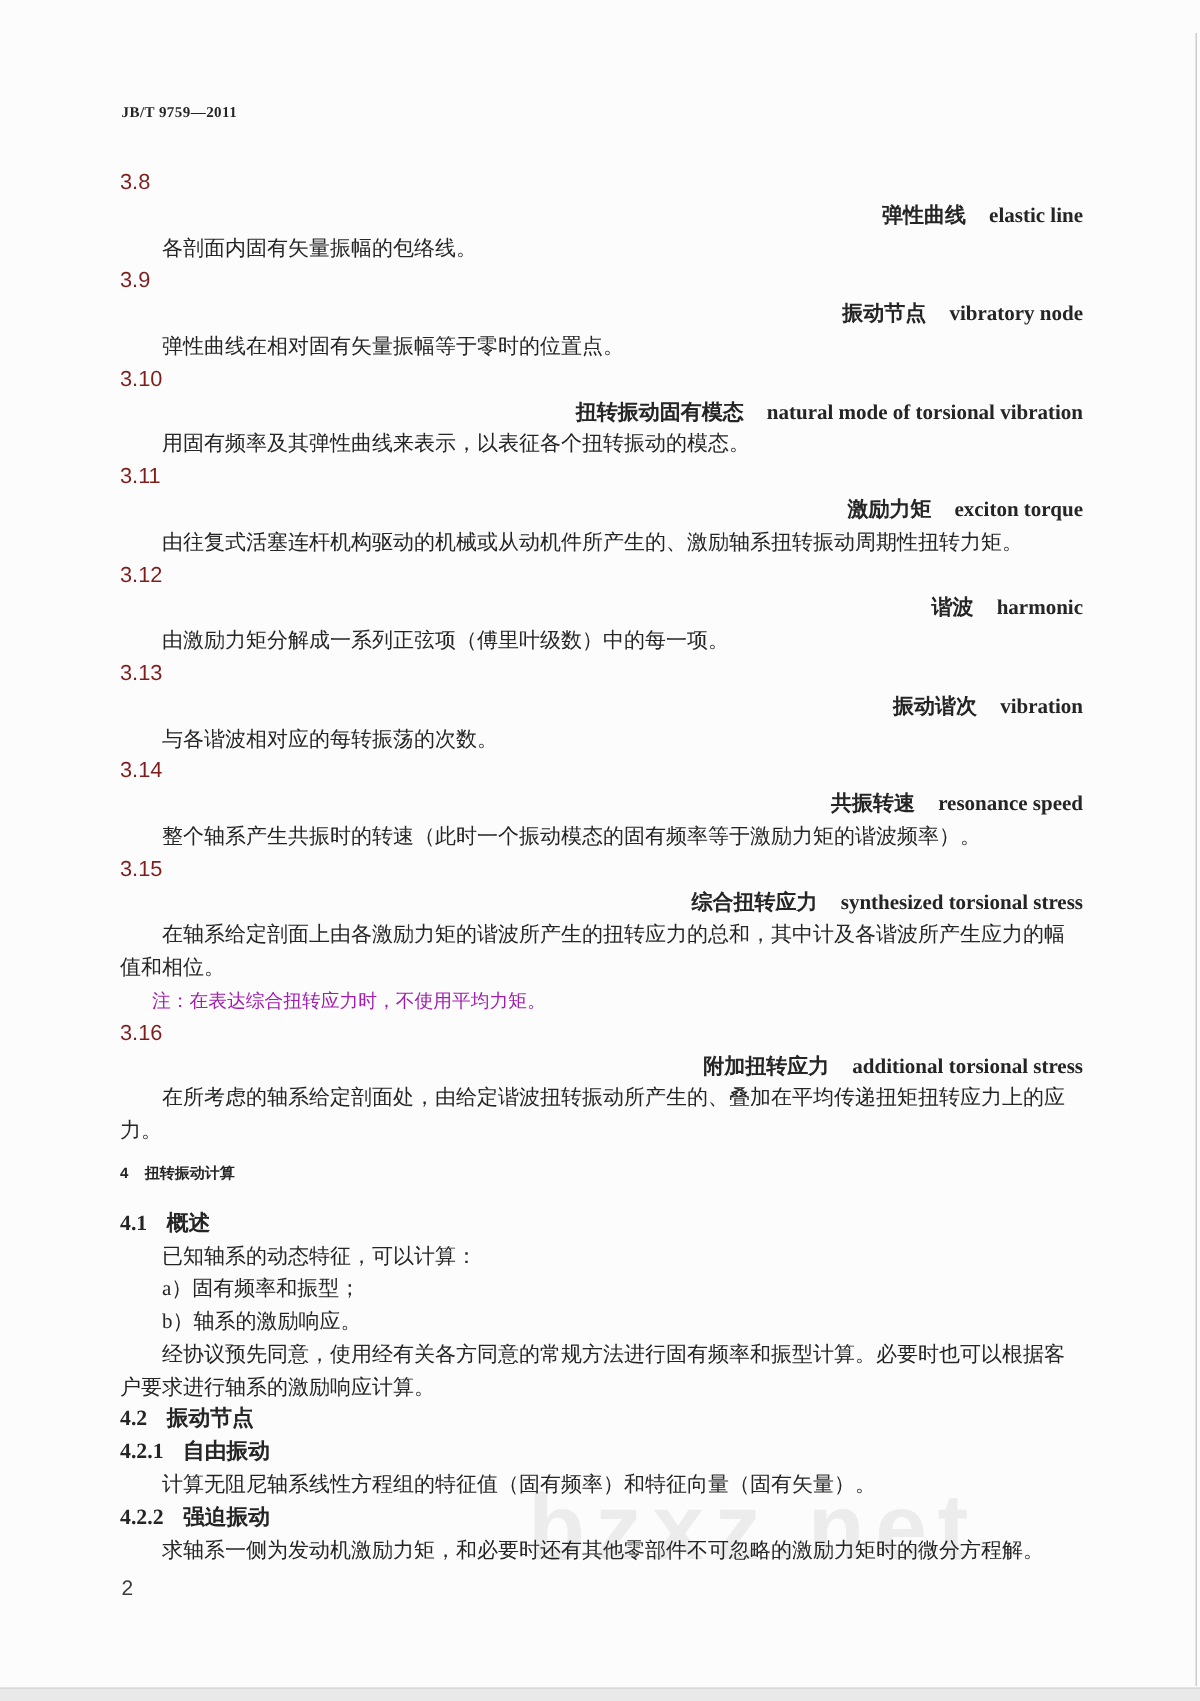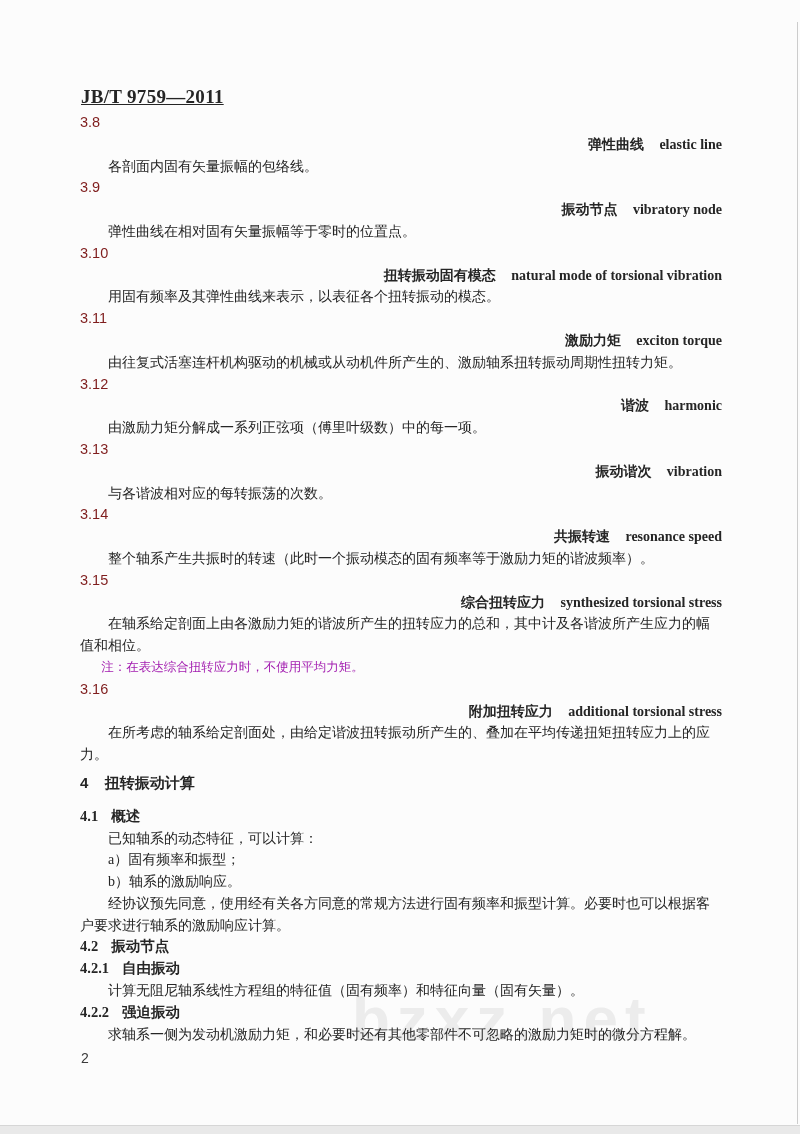--- a/index.html
+++ b/index.html
@@ -17,26 +17,25 @@
     font-family:"Liberation Sans","DejaVu Sans",sans-serif;
     font-weight:800;
     font-size:62px;
     letter-spacing:7px;
     color:#ececec;
     z-index:0;
     user-select:none;
   }
   .std-header{
     position:absolute;
-    left:81px;top:86px;
-    font-size:19px;
+    left:81px;top:70px;
+    font-size:10px;
     font-weight:bold;
     letter-spacing:.3px;
     z-index:1;
-    text-decoration:underline;
   }
   .content{
     position:absolute;
     left:80px;top:112px;
     width:642px;
     font-size:14px;
     line-height:21.8px;
     z-index:1;
   }
   .clause-no{
@@ -57,21 +56,21 @@
   .def-line.first{text-indent:2em;}
   .note-line{
     font-size:12.5px;
     padding-left:1.7em;
     color:#a21caf;
   }
   .h4row{
     margin-top:6px;
     margin-bottom:12px;
     font-weight:bold;
-    font-size:15px;
+    font-size:10px;
     font-family:"Liberation Sans","DejaVu Sans",sans-serif;
   }
   .h4row .h4-no{margin-right:1.1em;}
   .sub-head{
     font-weight:bold;
     font-size:14.5px;
     font-family:"Liberation Sans","DejaVu Sans",sans-serif;
   }
   .sub-head .sh-no{margin-right:.9em;font-family:Liberation Serif, serif;}
   .para-line{white-space:nowrap;}

